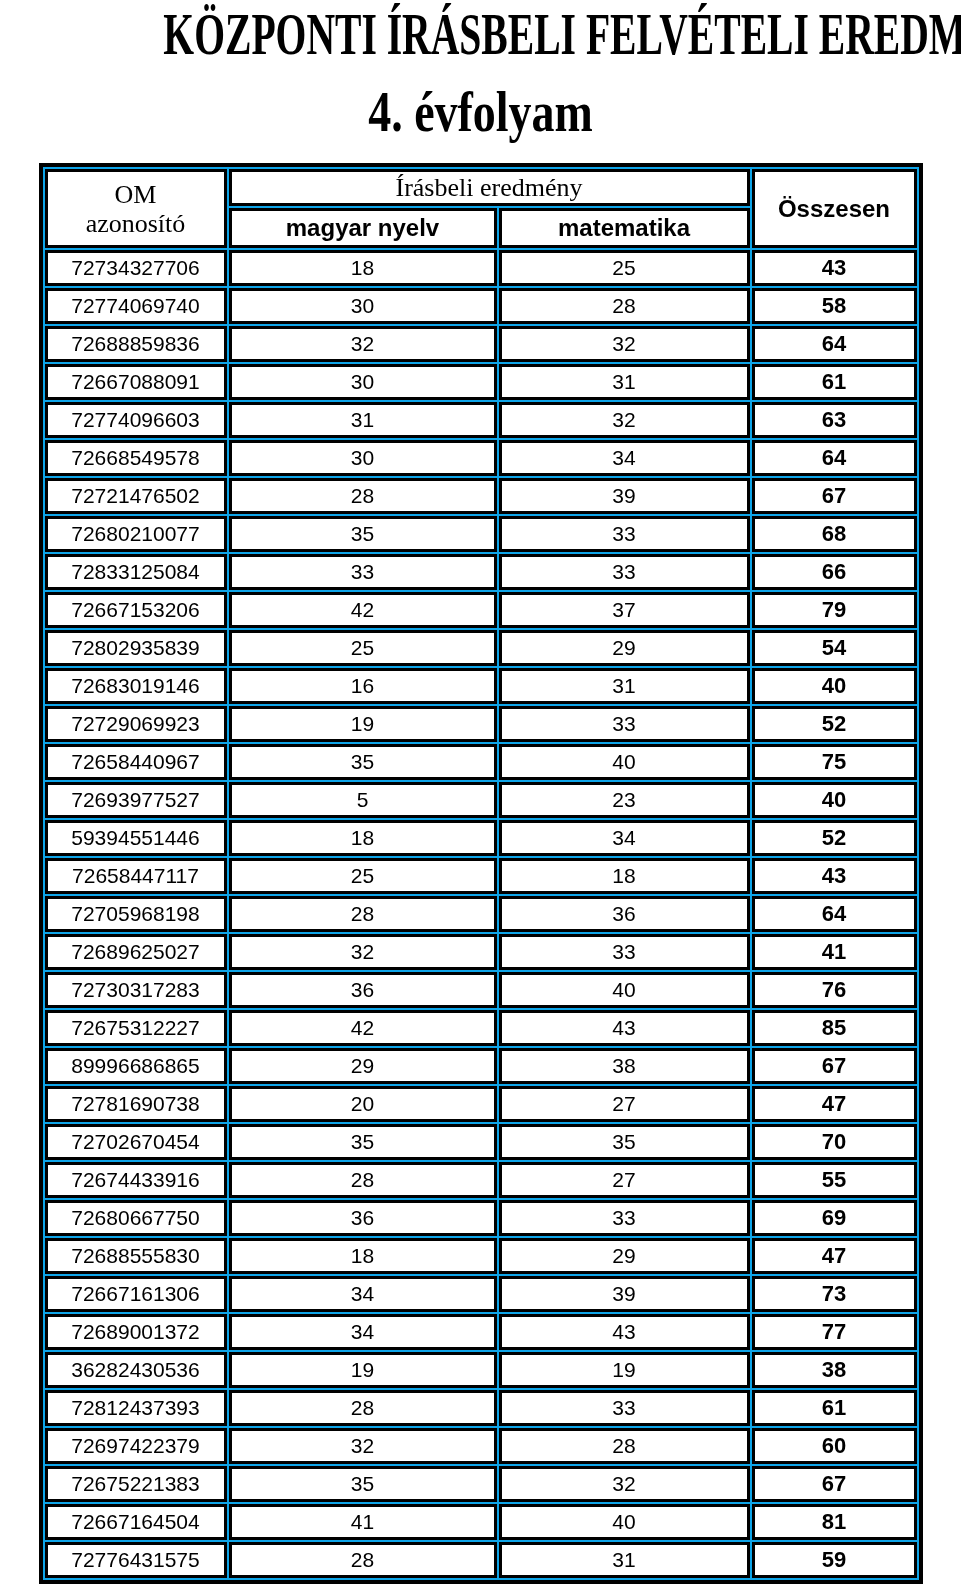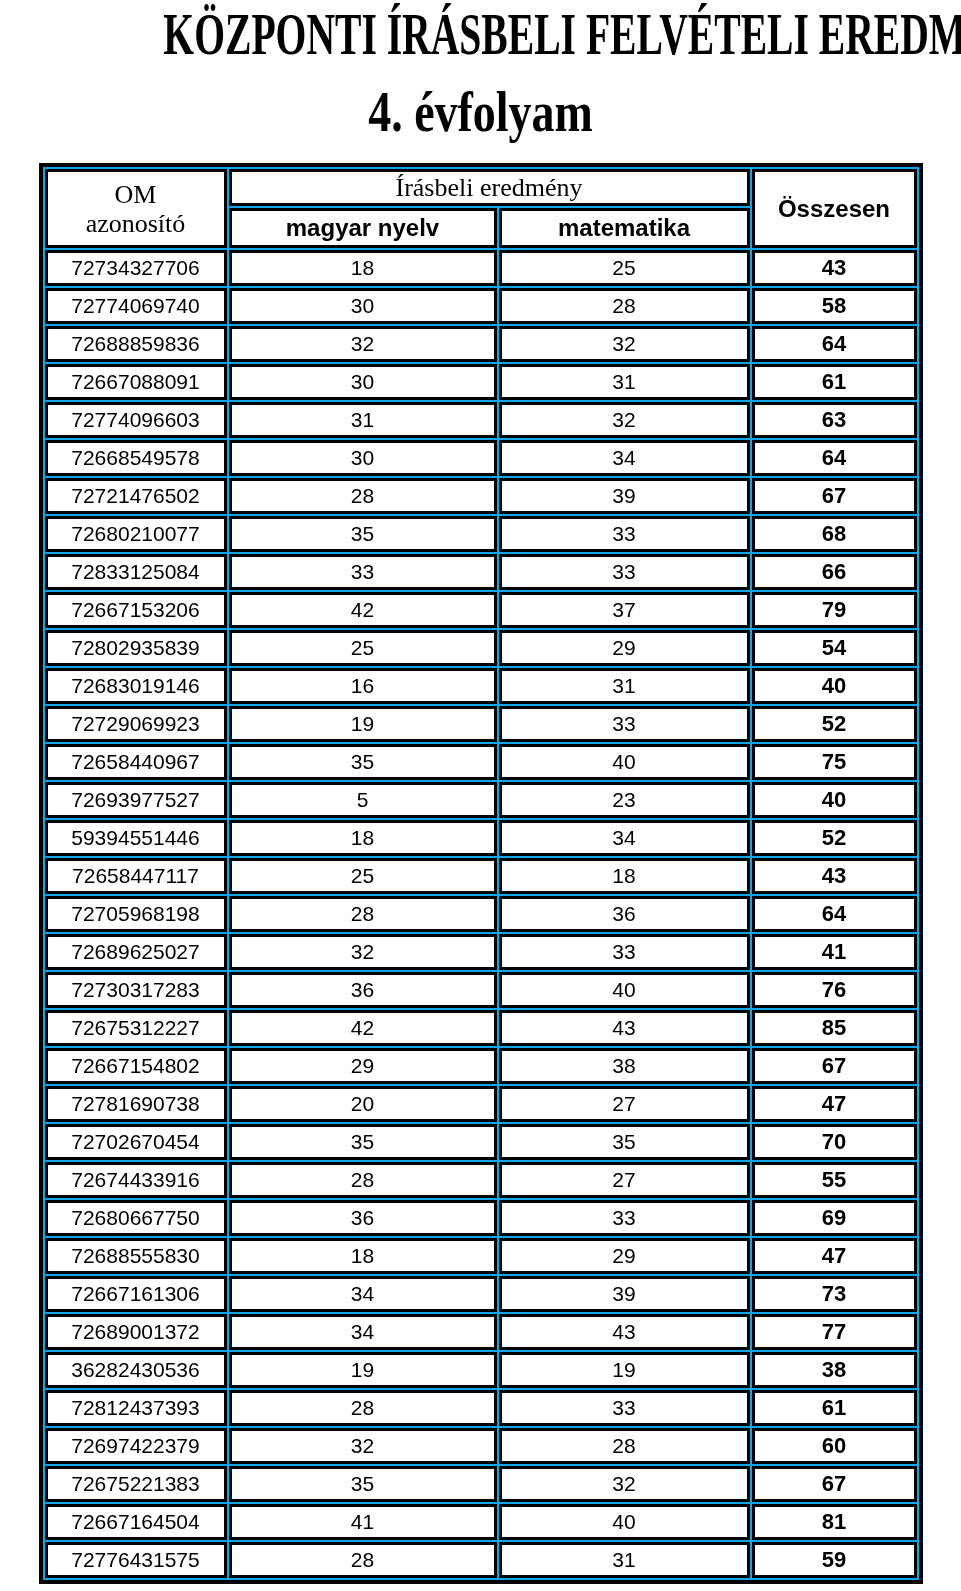--- a/index.html
+++ b/index.html
@@ -249,21 +249,21 @@
     <td class="c-num">40</td>
     <td class="c-total">76</td>
   </tr>
         <tr>
     <td class="c-om">72675312227</td>
     <td class="c-num">42</td>
     <td class="c-num">43</td>
     <td class="c-total">85</td>
   </tr>
         <tr>
-    <td class="c-om">72667154802</td>
+    <td class="c-om">89996686865</td>
     <td class="c-num">29</td>
     <td class="c-num">38</td>
     <td class="c-total">67</td>
   </tr>
         <tr>
     <td class="c-om">72781690738</td>
     <td class="c-num">20</td>
     <td class="c-num">27</td>
     <td class="c-total">47</td>
   </tr>

